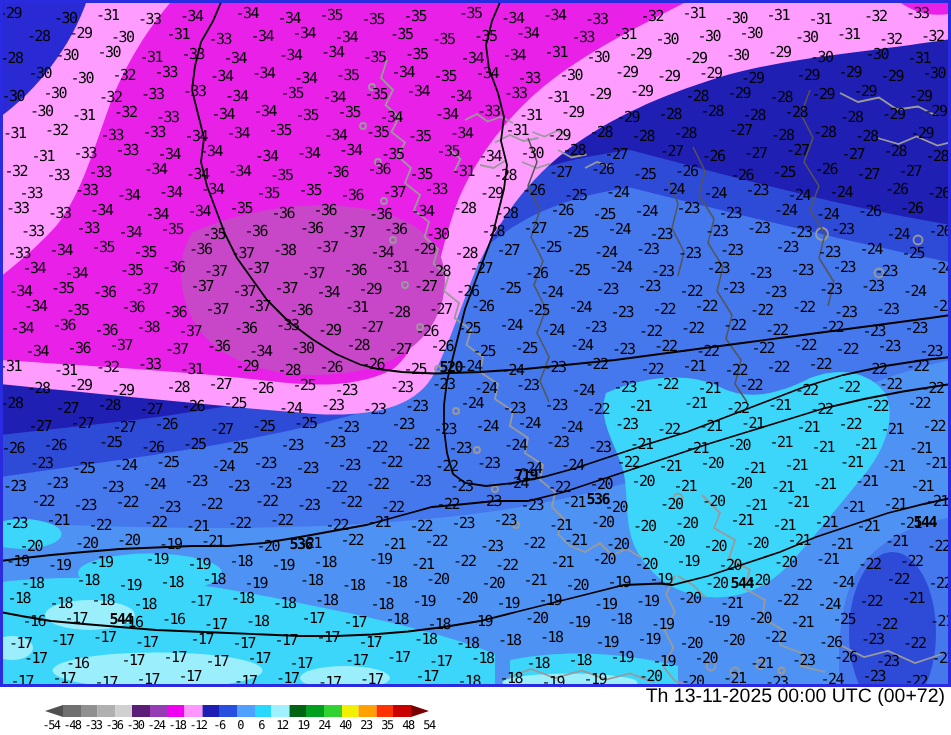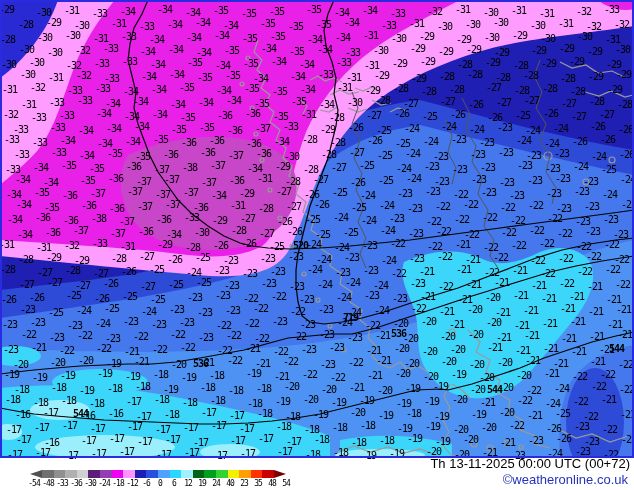--- a/index.html
+++ b/index.html
@@ -850,21 +850,20 @@
         <span class="cl" style="left: 146px; top: 359px;">536</span>
         <span class="cl" style="left: 344px; top: 329px;">536</span>
         <span class="cl" style="left: 26px; top: 409px;">544</span>
         <span class="cl" style="left: 440px; top: 385px;">544</span>
         <span class="cl" style="left: 562px; top: 344px;">544</span>
       </div>
     <div class="map-frame"></div>
   </div>
 
   <div class="footer-date">Th 13-11-2025 00:00 UTC (00+72)</div>
-  <div class="footer-copy">©weatheronline.co.uk</div>
   <div class="legend-bar" id="legend-bar">
       <div class="arrow-left" style="border-right: 12px solid rgb(80, 80, 80);"></div>
       <div class="legend-cell" style="background: rgb(112, 112, 112);"></div>
       <div class="legend-cell" style="background: rgb(144, 144, 144);"></div>
       <div class="legend-cell" style="background: rgb(176, 176, 176);"></div>
       <div class="legend-cell" style="background: rgb(208, 208, 208);"></div>
       <div class="legend-cell" style="background: rgb(90, 30, 120);"></div>
       <div class="legend-cell" style="background: rgb(150, 60, 180);"></div>
       <div class="legend-cell" style="background: rgb(240, 0, 240);"></div>
       <div class="legend-cell" style="background: rgb(255, 150, 255);"></div>

